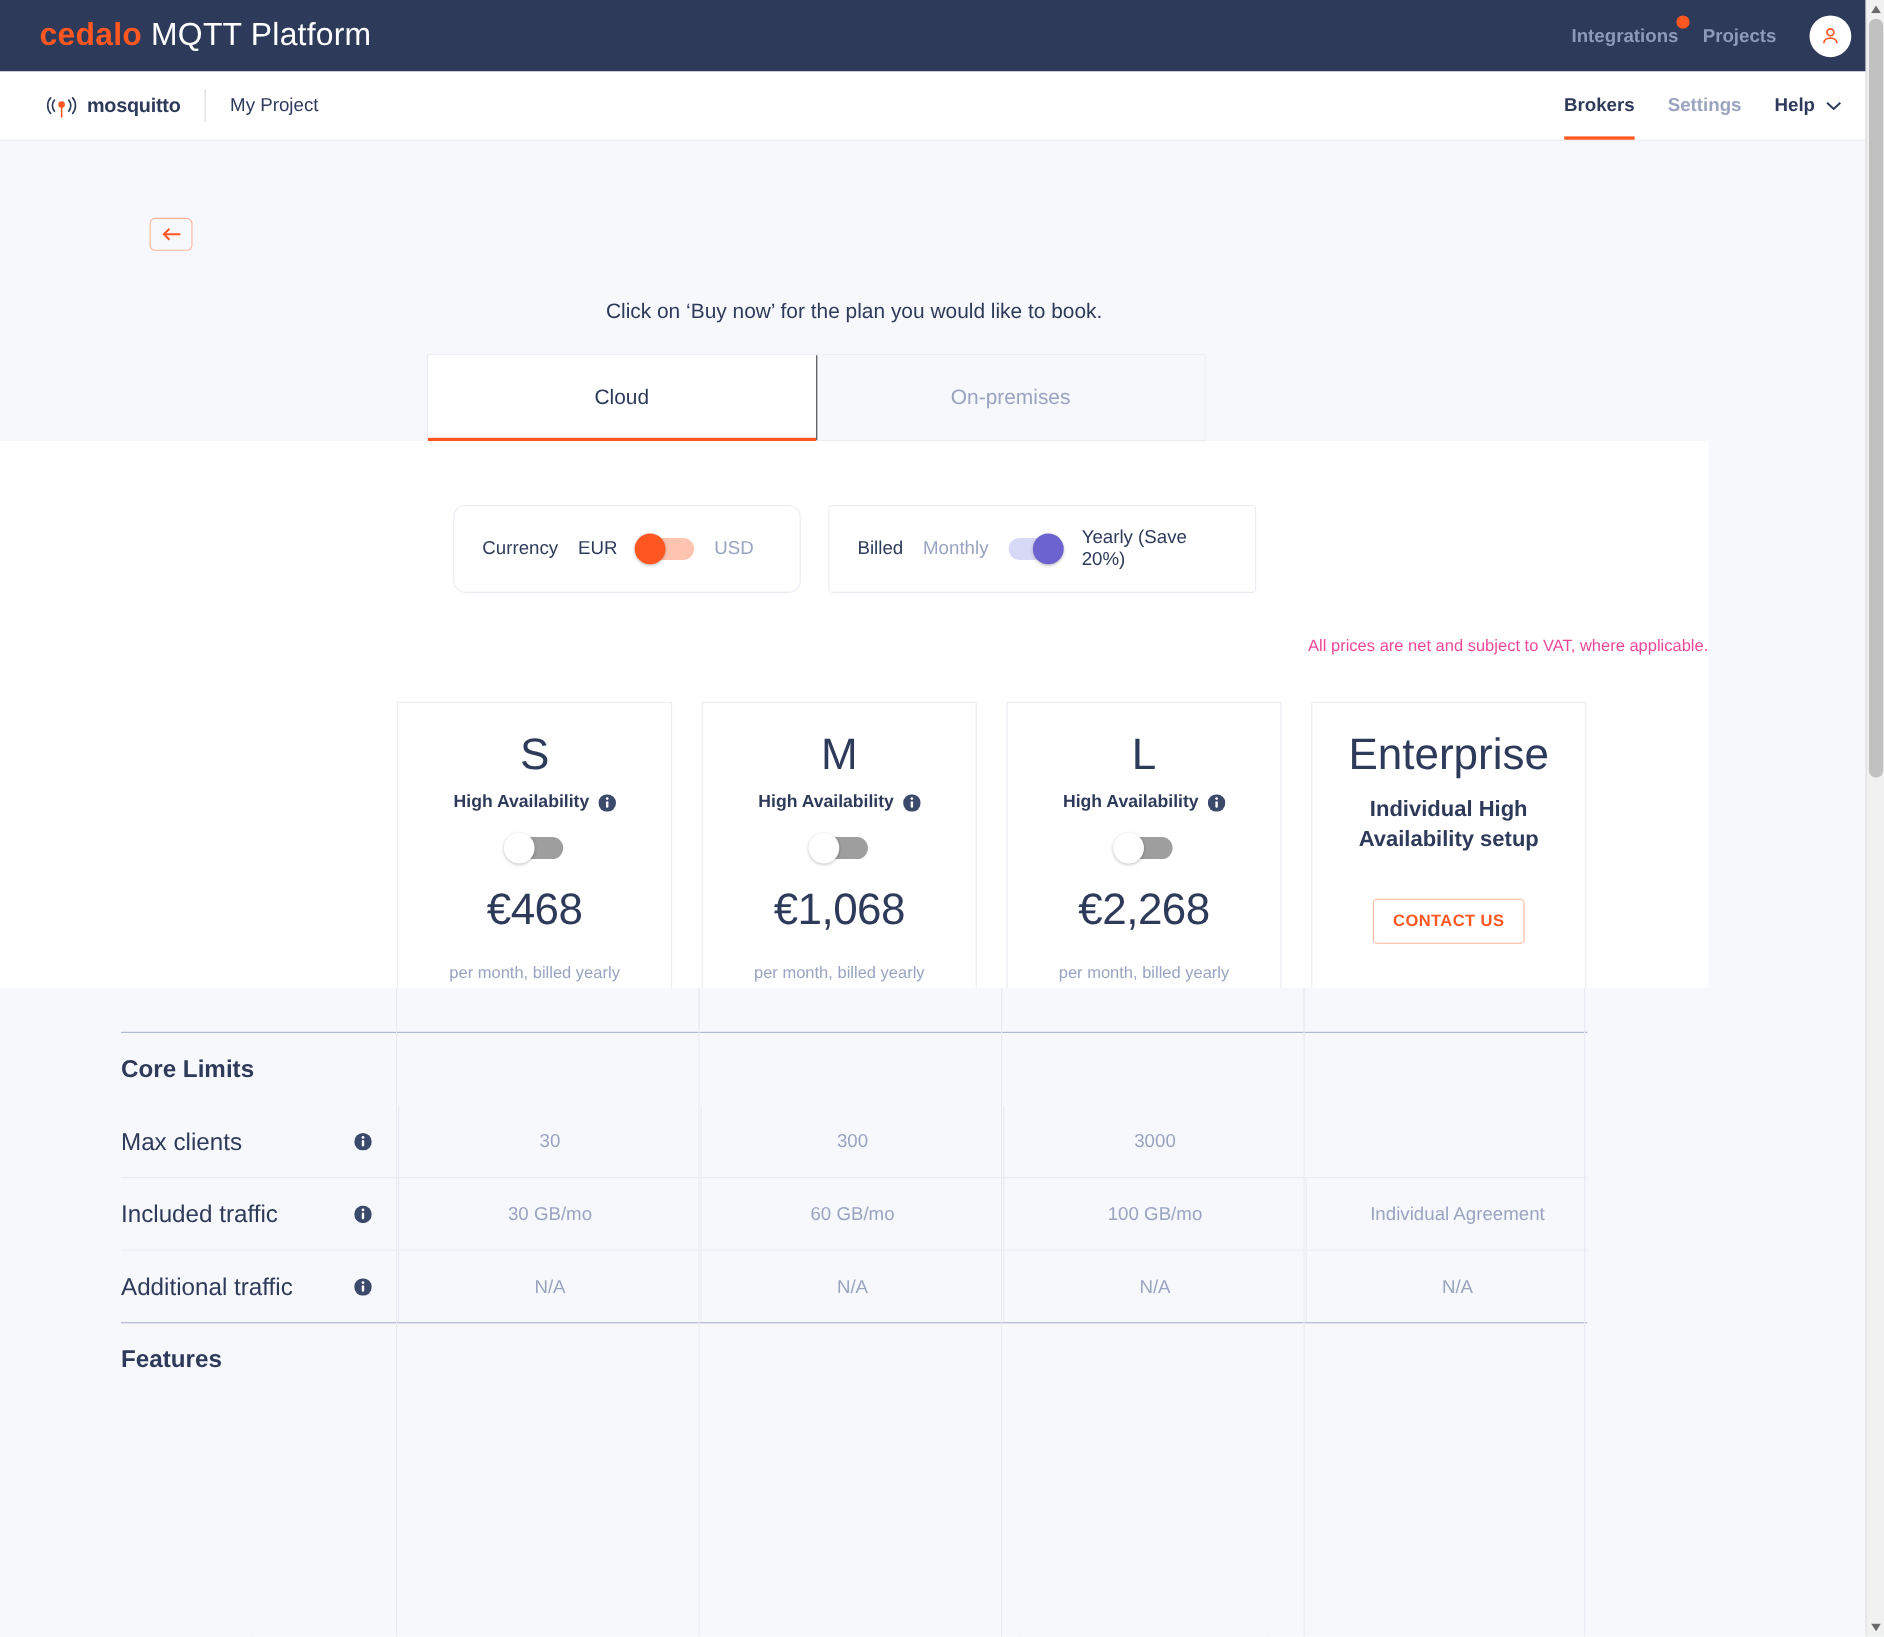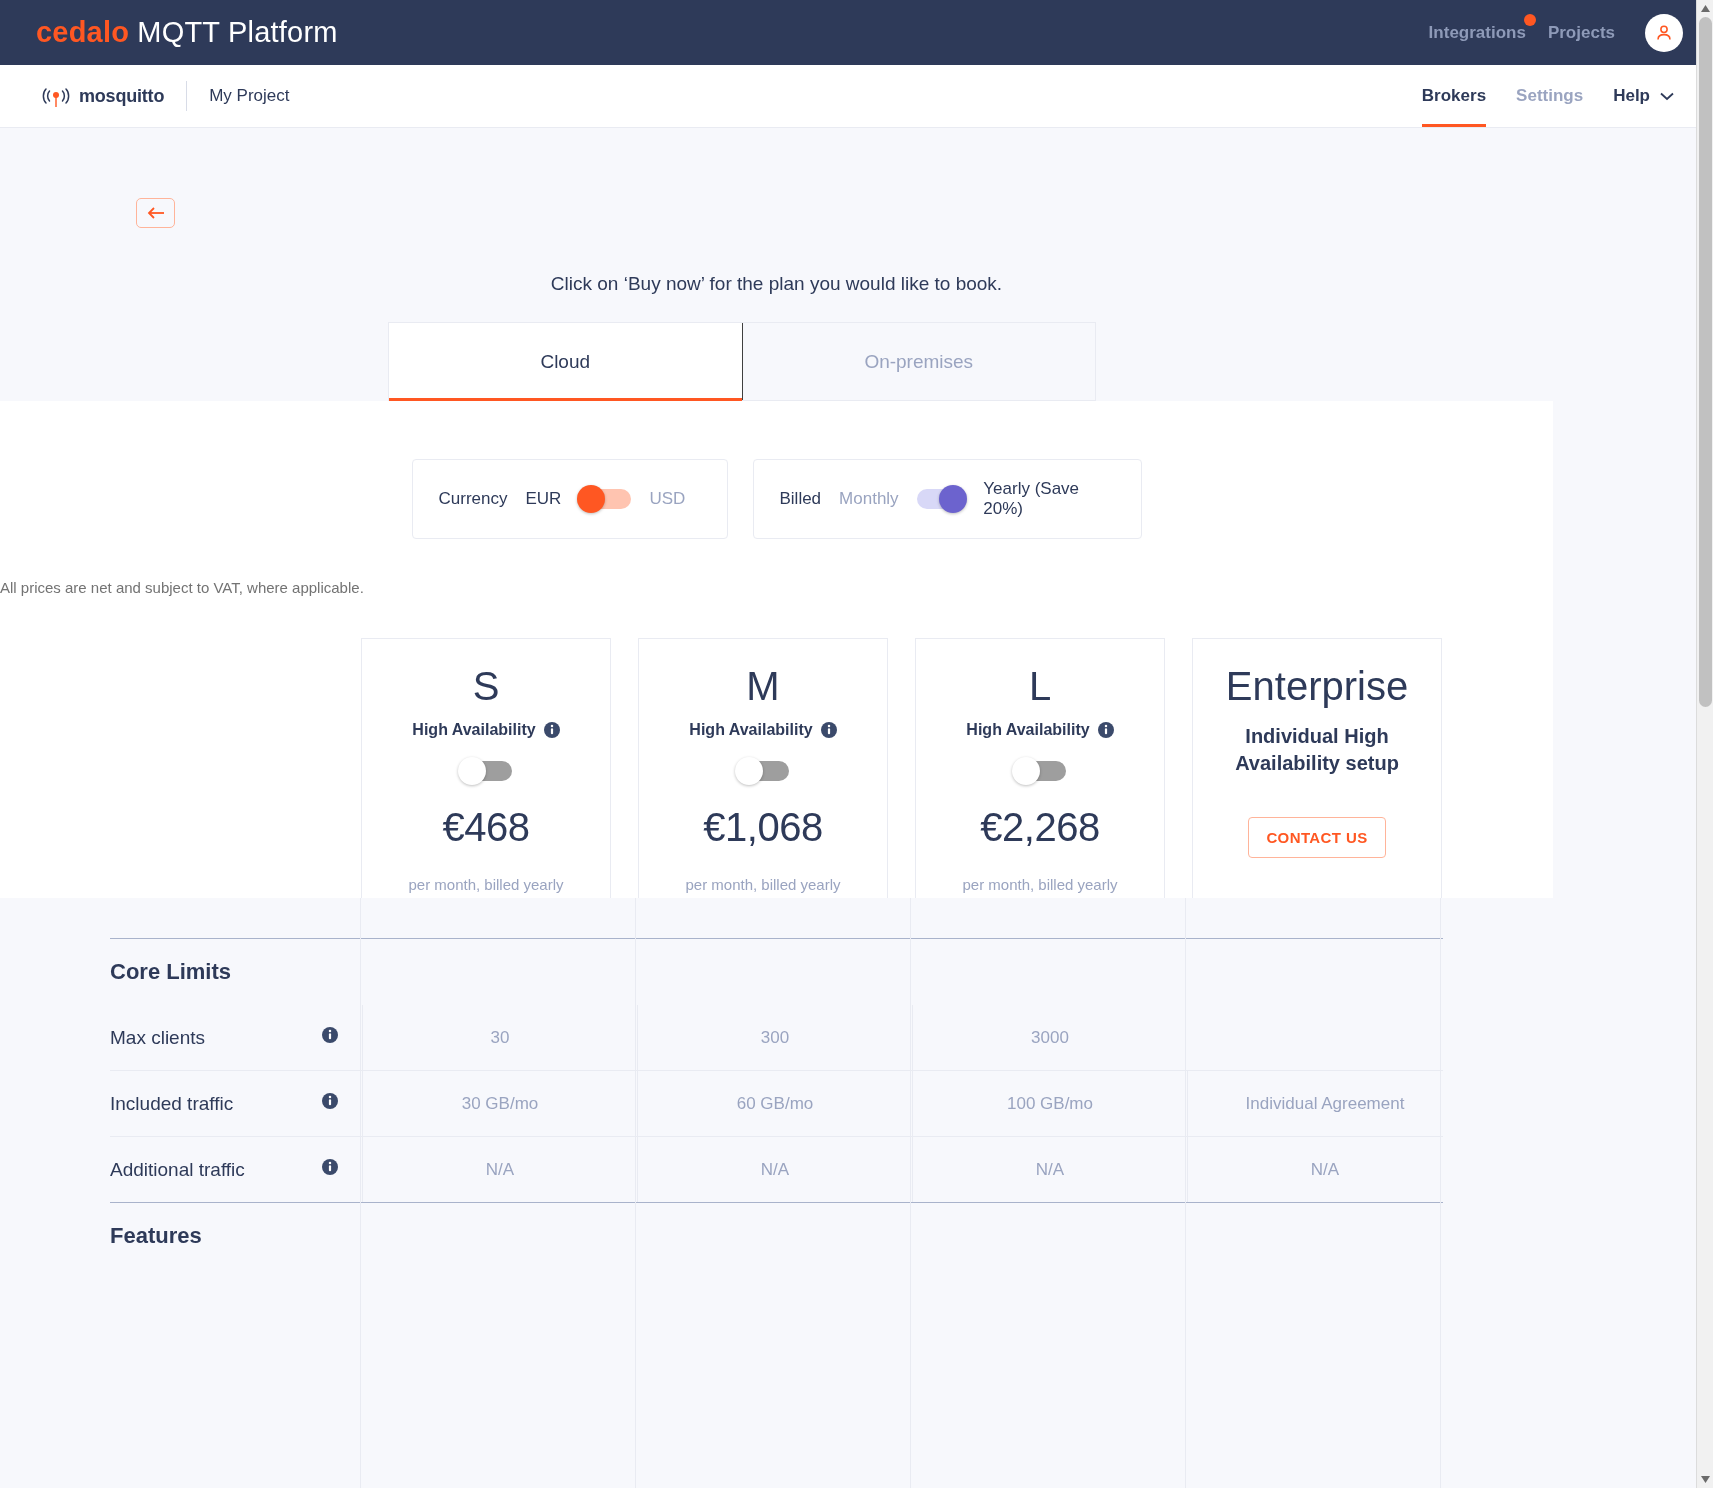--- a/index.html
+++ b/index.html
@@ -102,22 +102,22 @@
   .sw .knob { position:absolute; top:-4px; width:28px; height:28px; border-radius:50%;
               box-shadow:0 1px 3px rgba(0,0,0,.25); }
   .sw.orange .track { background:#ffc4b0; }
   .sw.orange .knob { left:-2px; background:#ff5722; }
   .sw.purple .track { background:#d8d8f7; }
   .sw.purple .knob { right:-2px; background:#6c63ce; }
   .sw.grey .track { background:#9e9e9e; }
   .sw.grey .knob { left:-2px; background:#ffffff; }
 
   .vatnote {
-    position:absolute; left:0; top:178px; width:1553px; text-align:left;
-    font-size:15px; color:#737373;
+    position:absolute; left:0; top:178px; width:1553px; text-align:right;
+    font-size:15px; color:#ec4899;
   }
 
   
   .cards { position:absolute; left:361px; top:237px; display:flex; gap:27px; }
   .card {
     width:250px; height:341px; background:#ffffff; border:1px solid #e9ebf2;
     display:flex; flex-direction:column; align-items:center; padding-top:26px;
   }
   .card .pname { font-size:40px; font-weight:400; color:#2e3a59; line-height:1.05; }
   .card .ha { margin-top:14px; display:flex; align-items:center; gap:8px; font-size:16px; color:#2e3a59; font-weight:700;}
@@ -136,22 +136,22 @@
   }
   .info-icon { display:inline-flex; }
 
   
   .table { position:absolute; left:0; top:898px; width:1553px; background:#f7f8fc; }
   .trow { display:flex; width:1553px; }
   .c0 { width:110px; flex:none; }
   .c1 { width:250px; flex:none; }
   .cell { flex:none; width:275px; border-left:1px solid #e9ebf2; }
   .label-cell {
-    width:252px; flex:none; display:flex; align-items:flex-start; justify-content:space-between;
-    padding-right:24px; font-size:19px; color:#2e3a59;
+    width:252px; flex:none; display:flex; align-items:center; justify-content:space-between;
+    padding-right:24px; font-size:22px; color:#2e3a59;
   }
   .spacer-row { height:40px; }
   .spacer-row .cell { border-left:1px solid #e9ebf2; }
 
   .sect-sep { border-top:1px solid #a9b3cb; }
   .row-sep  { border-top:1px solid #e9ebf2; }
 
   .sect-title-row { height:66px; display:flex; align-items:center; }
   .sect-title { font-size:22px; font-weight:700; color:#2e3a59; padding-left:110px; }
 
@@ -256,21 +256,21 @@
     </div>
     <div class="tab">
       <span>On-premises</span>
     </div>
   </div>
 
   <div class="panel">
 
     <div class="toggles">
 
-      <div class="togglebox" style="width:316px;">
+      <div class="togglebox" style="width:316px;border-radius:11px;">
         <span class="lbl">Currency</span>
         <span class="opt">EUR</span>
         <span class="sw orange">
           <span class="track"></span>
           <span class="knob"></span>
         </span>
         <span class="opt off">USD</span>
       </div>
 
       <div class="togglebox" style="width:389px;">

